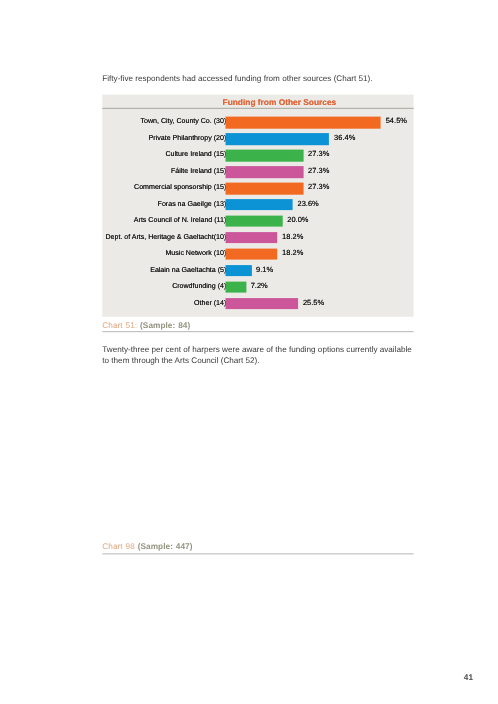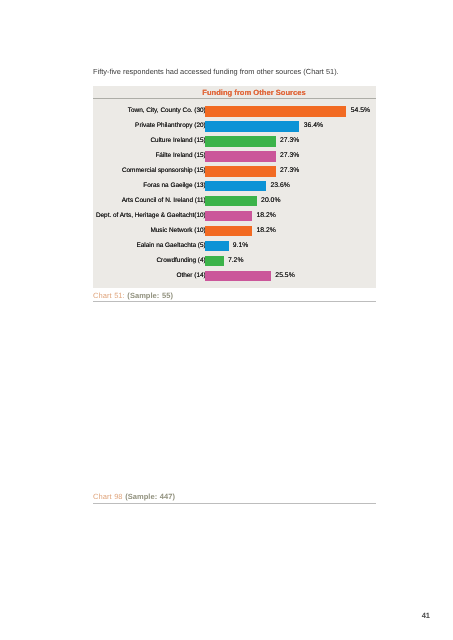--- a/index.html
+++ b/index.html
@@ -84,24 +84,25 @@
         <div class="c1row" style="position: absolute; left: 0px; top: 184.96px; height: 10.3px; width: 100%;">
           <div style="position: absolute; right: 170.3px; top: 0px; height: 10.3px; line-height: 10.3px; font-size: 6.45px; letter-spacing: -0.01px; color: rgb(26, 26, 26); white-space: nowrap; text-shadow: rgba(0, 0, 0, 0.85) 0px 0px 0.35px;">Other (14)</div>
           <div style="position: absolute; left: 112px; top: 0px; height: 10.3px; width: 66.1725px; background: rgb(203, 86, 154);"></div>
           <div style="position: absolute; left: 182.373px; top: 0px; height: 10.3px; line-height: 10.3px; font-size: 6.8px; letter-spacing: 0.02px; color: rgb(26, 26, 26); white-space: nowrap; text-shadow: rgba(0, 0, 0, 0.85) 0px 0px 0.35px;">25.5%</div>
         </div>
       </div>
   </div>
 
   <div class="caption" id="cap1" style="top:290.6px;">
     <span class="c-num" style="color: rgb(224, 166, 126); text-align: right;">Chart 51:</span>
-    <span class="c-s" style="color: rgb(146, 146, 127);">(Sample: 55)</span>
+    <span class="c-s" style="color: rgb(146, 146, 127);">(Sample: 84)</span>
   </div>
   <div class="caption-line" style="top: 301px; background: rgb(189, 189, 189);"></div>
 
+  <div class="para" id="p2" style="top: 312.5px; color: rgb(58, 58, 58);">Twenty-three per cent of harpers were aware of the funding options currently available to them through the Arts Council (Chart 52).</div>
 
 
   <div class="caption" id="cap2" style="top:492.4px;">
     <span class="c-num" style="color: rgb(224, 166, 126);">Chart 98</span>
     <span class="c-s" style="color: rgb(146, 146, 127);">(Sample: 447)</span>
   </div>
   <div class="caption-line" style="top: 503px; background: rgb(189, 189, 189);"></div>
 
   <div class="pagenum" style="left:421.7px;top:611.3px;">41</div>
 </div>

